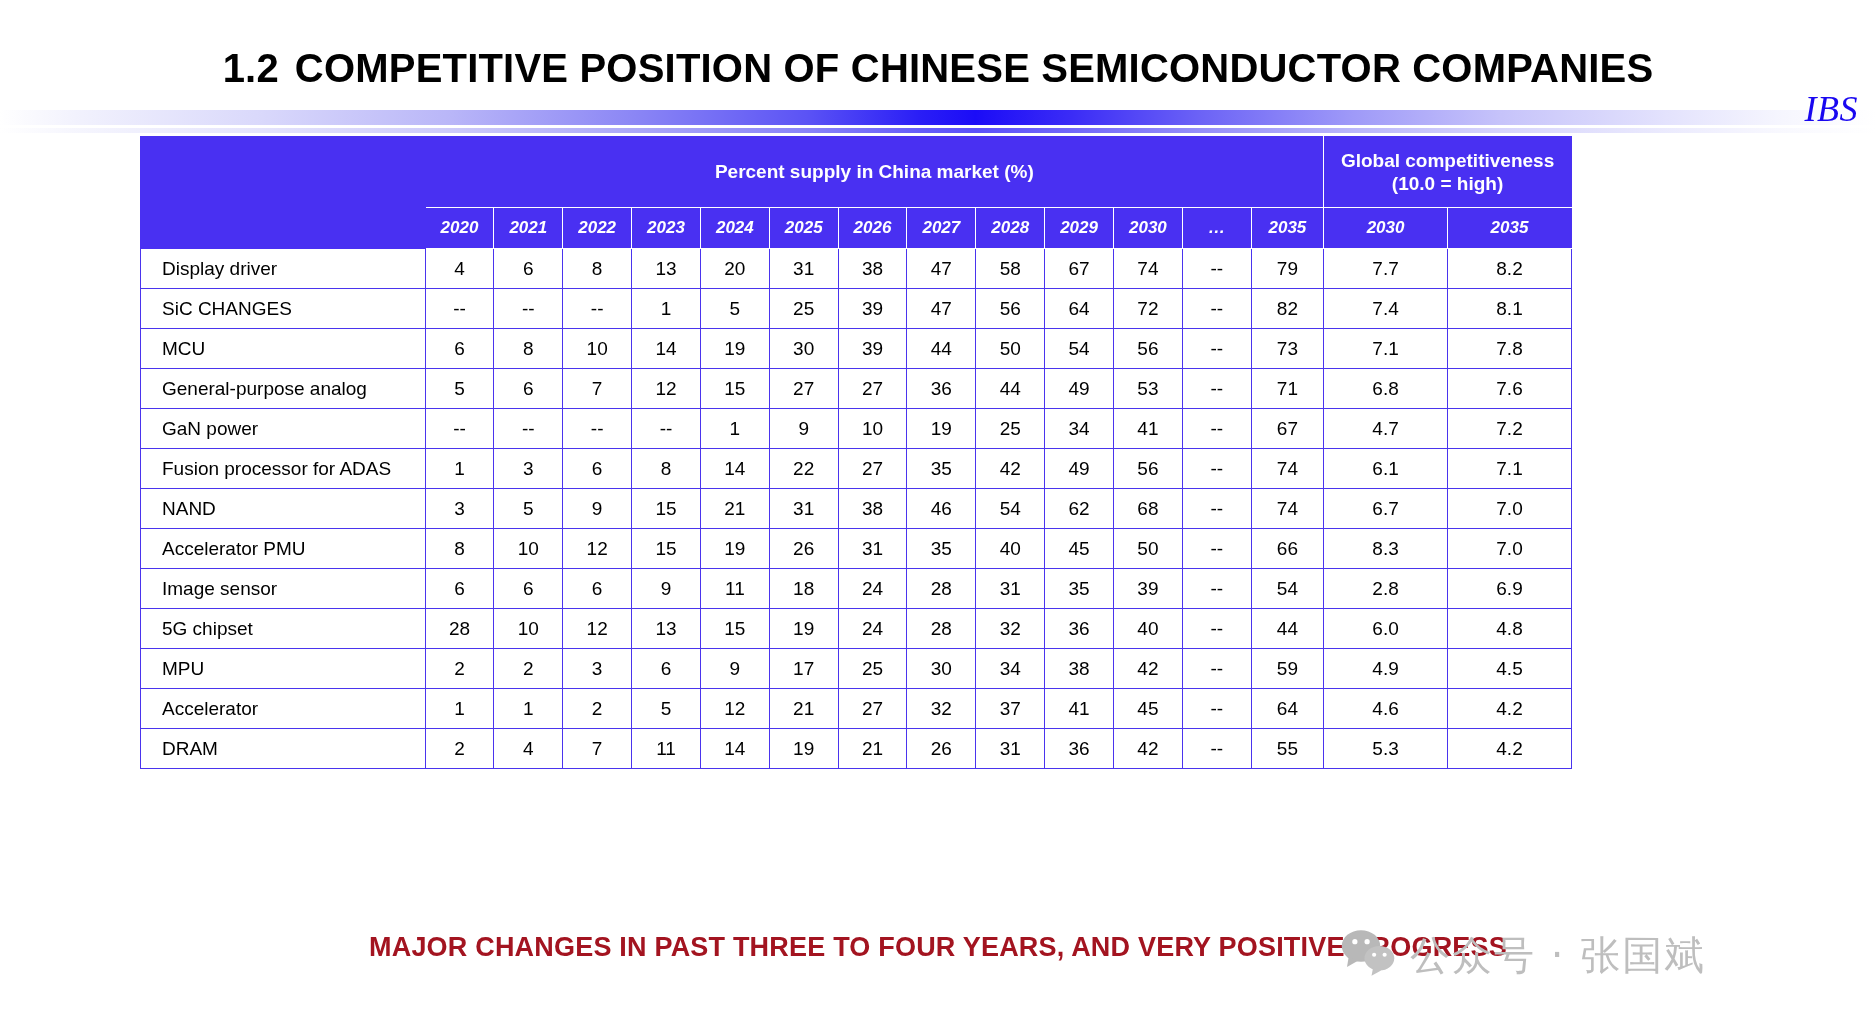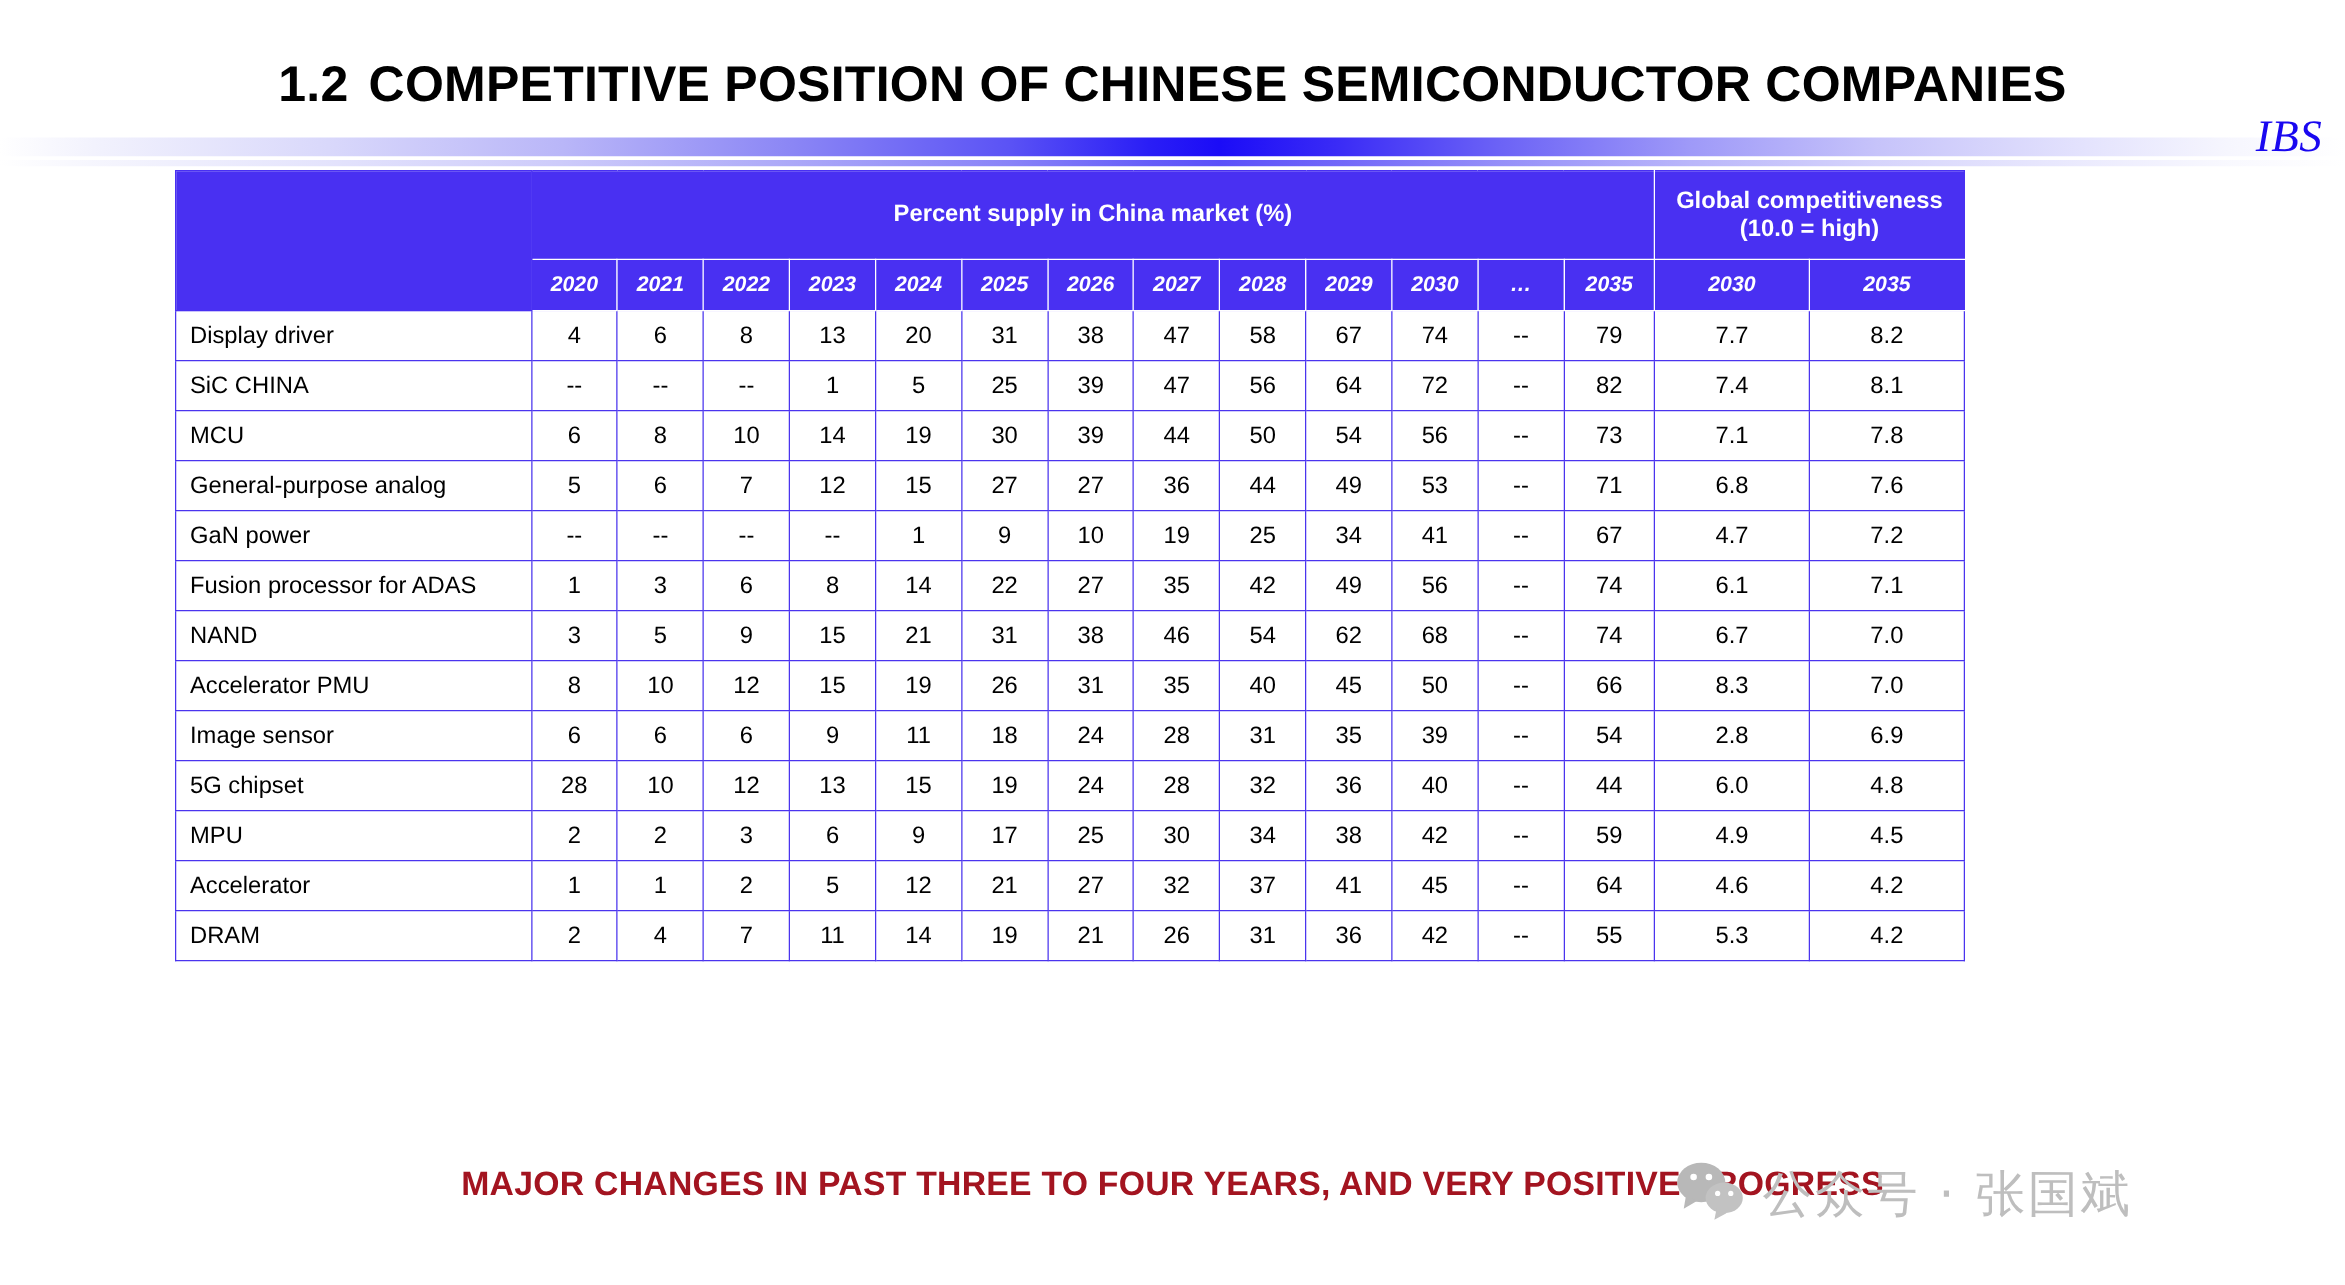--- a/index.html
+++ b/index.html
@@ -124,21 +124,21 @@
     background: #ffffff;
     color: #000000;
     height: 39px;
     font-size: 19px;
     text-align: center;
     vertical-align: middle;
     border-color: #5B46EE;
   }
   tbody td.rowlabel {
     text-align: left;
-    padding-left: 11px;
+    padding-left: 21px;
     font-size: 19px;
     white-space: nowrap;
   }
 
   
   .c-label { width: 248px; }
   .c-year  { width: 60px; }
   .c-dots  { width: 60px; }
   .c-2035  { width: 63px; }
   .c-gc    { width: 108px; }
@@ -256,21 +256,21 @@
           <td>47</td>
           <td>58</td>
           <td>67</td>
           <td>74</td>
           <td>--</td>
           <td>79</td>
           <td>7.7</td>
           <td>8.2</td>
         </tr>
         <tr>
-          <td class="rowlabel">SiC CHINA</td>
+          <td class="rowlabel">SiC CHANGES</td>
           <td>--</td>
           <td>--</td>
           <td>--</td>
           <td>1</td>
           <td>5</td>
           <td>25</td>
           <td>39</td>
           <td>47</td>
           <td>56</td>
           <td>64</td>

